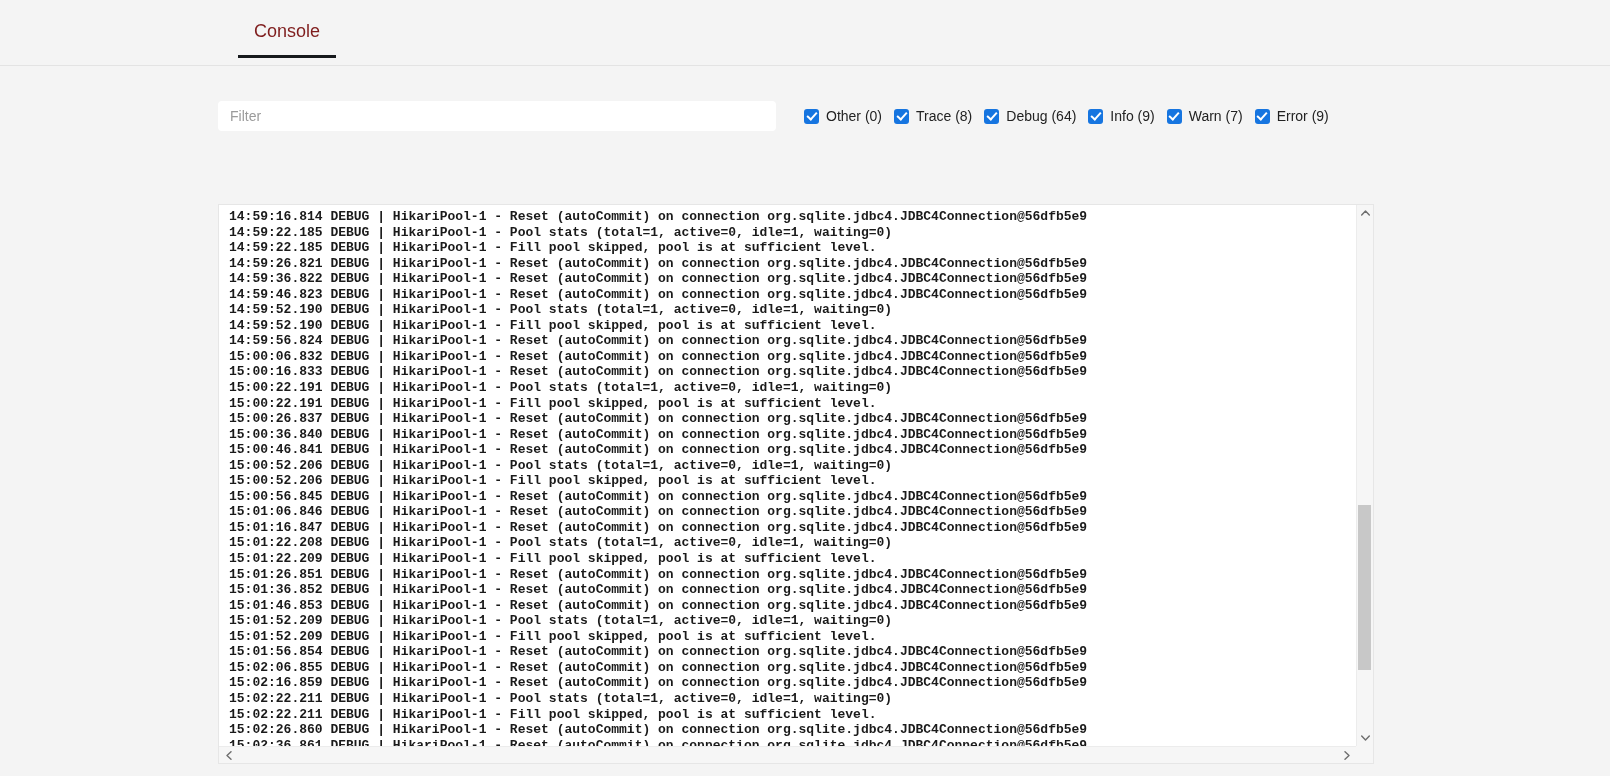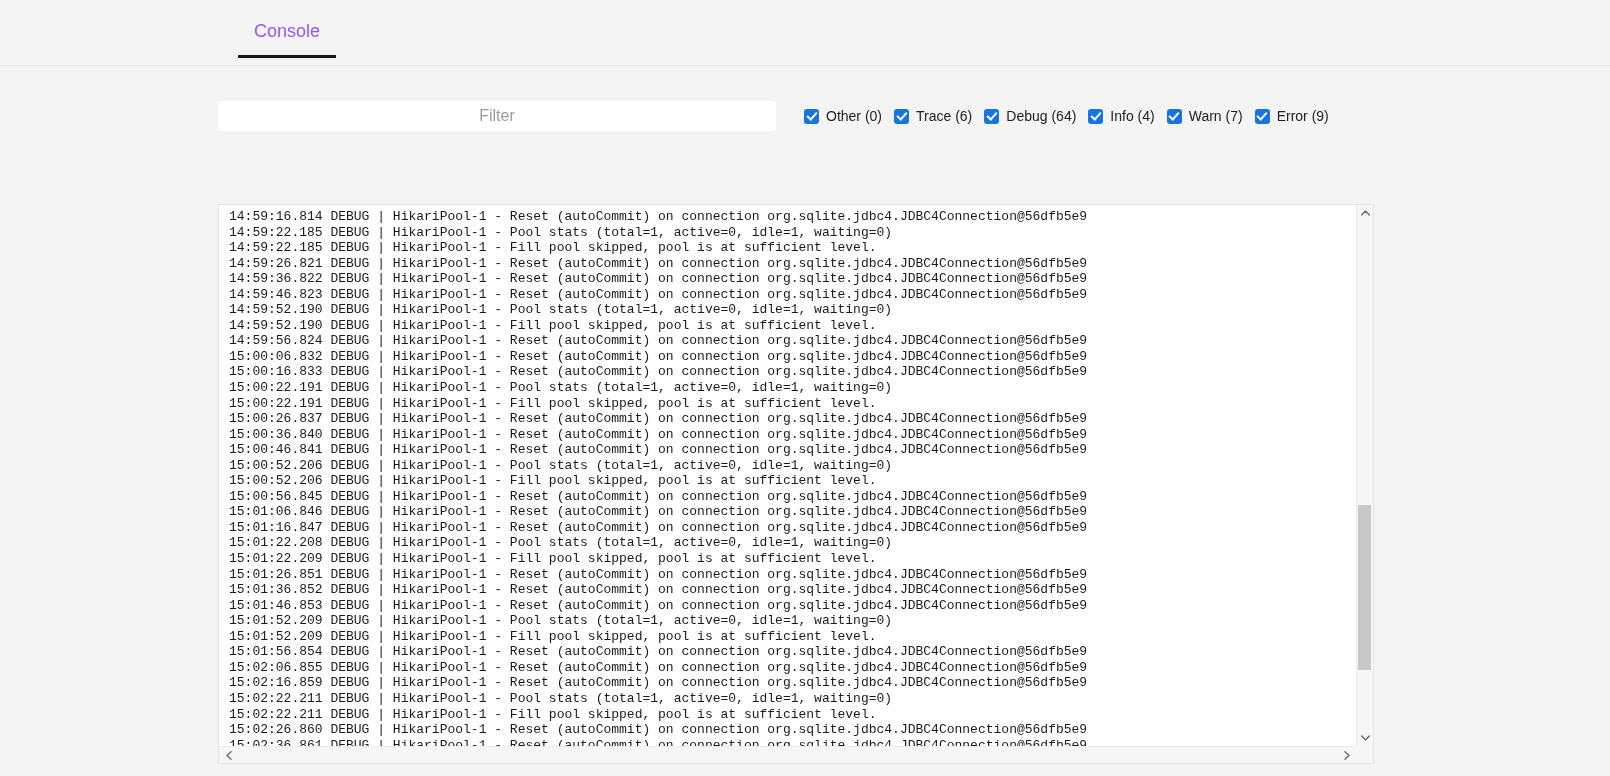--- a/index.html
+++ b/index.html
@@ -25,21 +25,21 @@
     font-size: 18px;
     color: #555a5e;
     padding: 22px 16px 18px 16px;
     cursor: pointer;
     line-height: 1;
     position: relative;
     white-space: nowrap;
   }
   .tab.spaced { margin-left: 20px; }
   .tab.active {
-    color: #8b5cf6;
+    color: #7f1d1d;
   }
   .tab.active::after {
     content: "";
     position: absolute;
     left: 0; right: 0; bottom: 0;
     height: 3px;
     background: #16191c;
   }
 
   
@@ -58,26 +58,25 @@
     margin-right: 238px;
     height: 62px;
   }
 
   .filter-input {
     width: 558px;
     height: 30px;
     border: none;
     border-radius: 4px;
     background: #ffffff;
-    font-size: 16px;
+    font-size: 14px;
     font-family: "Liberation Sans", sans-serif;
     color: #333;
     padding: 0 12px;
     outline: none;
-    text-align: center;
   }
   .filter-input::placeholder { color: #9b9b9b; }
 
   .levels {
     display: flex;
     align-items: center;
     margin-left: 28px;
     gap: 12px;
   }
   .level {
@@ -117,20 +116,21 @@
     background: #ffffff;
     border: 1px solid #e6e6e6;
     display: flex;
     flex-direction: column;
   }
   .logbody {
     position: relative;
     flex: 1;
     display: flex;
     overflow: hidden;
+    font-weight: bold;
   }
   .loglines {
     flex: 1;
     padding: 4px 0 2px 10px;
     overflow: hidden;
     font-family: "Liberation Mono", "DejaVu Sans Mono", monospace;
     font-size: 13px;
     line-height: 15.55px;
     color: #1a1a1a;
     white-space: pre;
@@ -211,29 +211,29 @@
   <div class="toolbar">
     <input class="filter-input" type="text" placeholder="Filter" style="">
 
     <div class="levels">
       <label class="level">
         <span class="cbox"></span>
         <span>Other (0)</span>
       </label>
       <label class="level">
         <span class="cbox"></span>
-        <span>Trace (6)</span>
+        <span>Trace (8)</span>
       </label>
       <label class="level">
         <span class="cbox"></span>
         <span>Debug (64)</span>
       </label>
       <label class="level">
         <span class="cbox"></span>
-        <span>Info (4)</span>
+        <span>Info (9)</span>
       </label>
       <label class="level">
         <span class="cbox"></span>
         <span>Warn (7)</span>
       </label>
       <label class="level">
         <span class="cbox"></span>
         <span>Error (9)</span>
       </label>
     </div>

